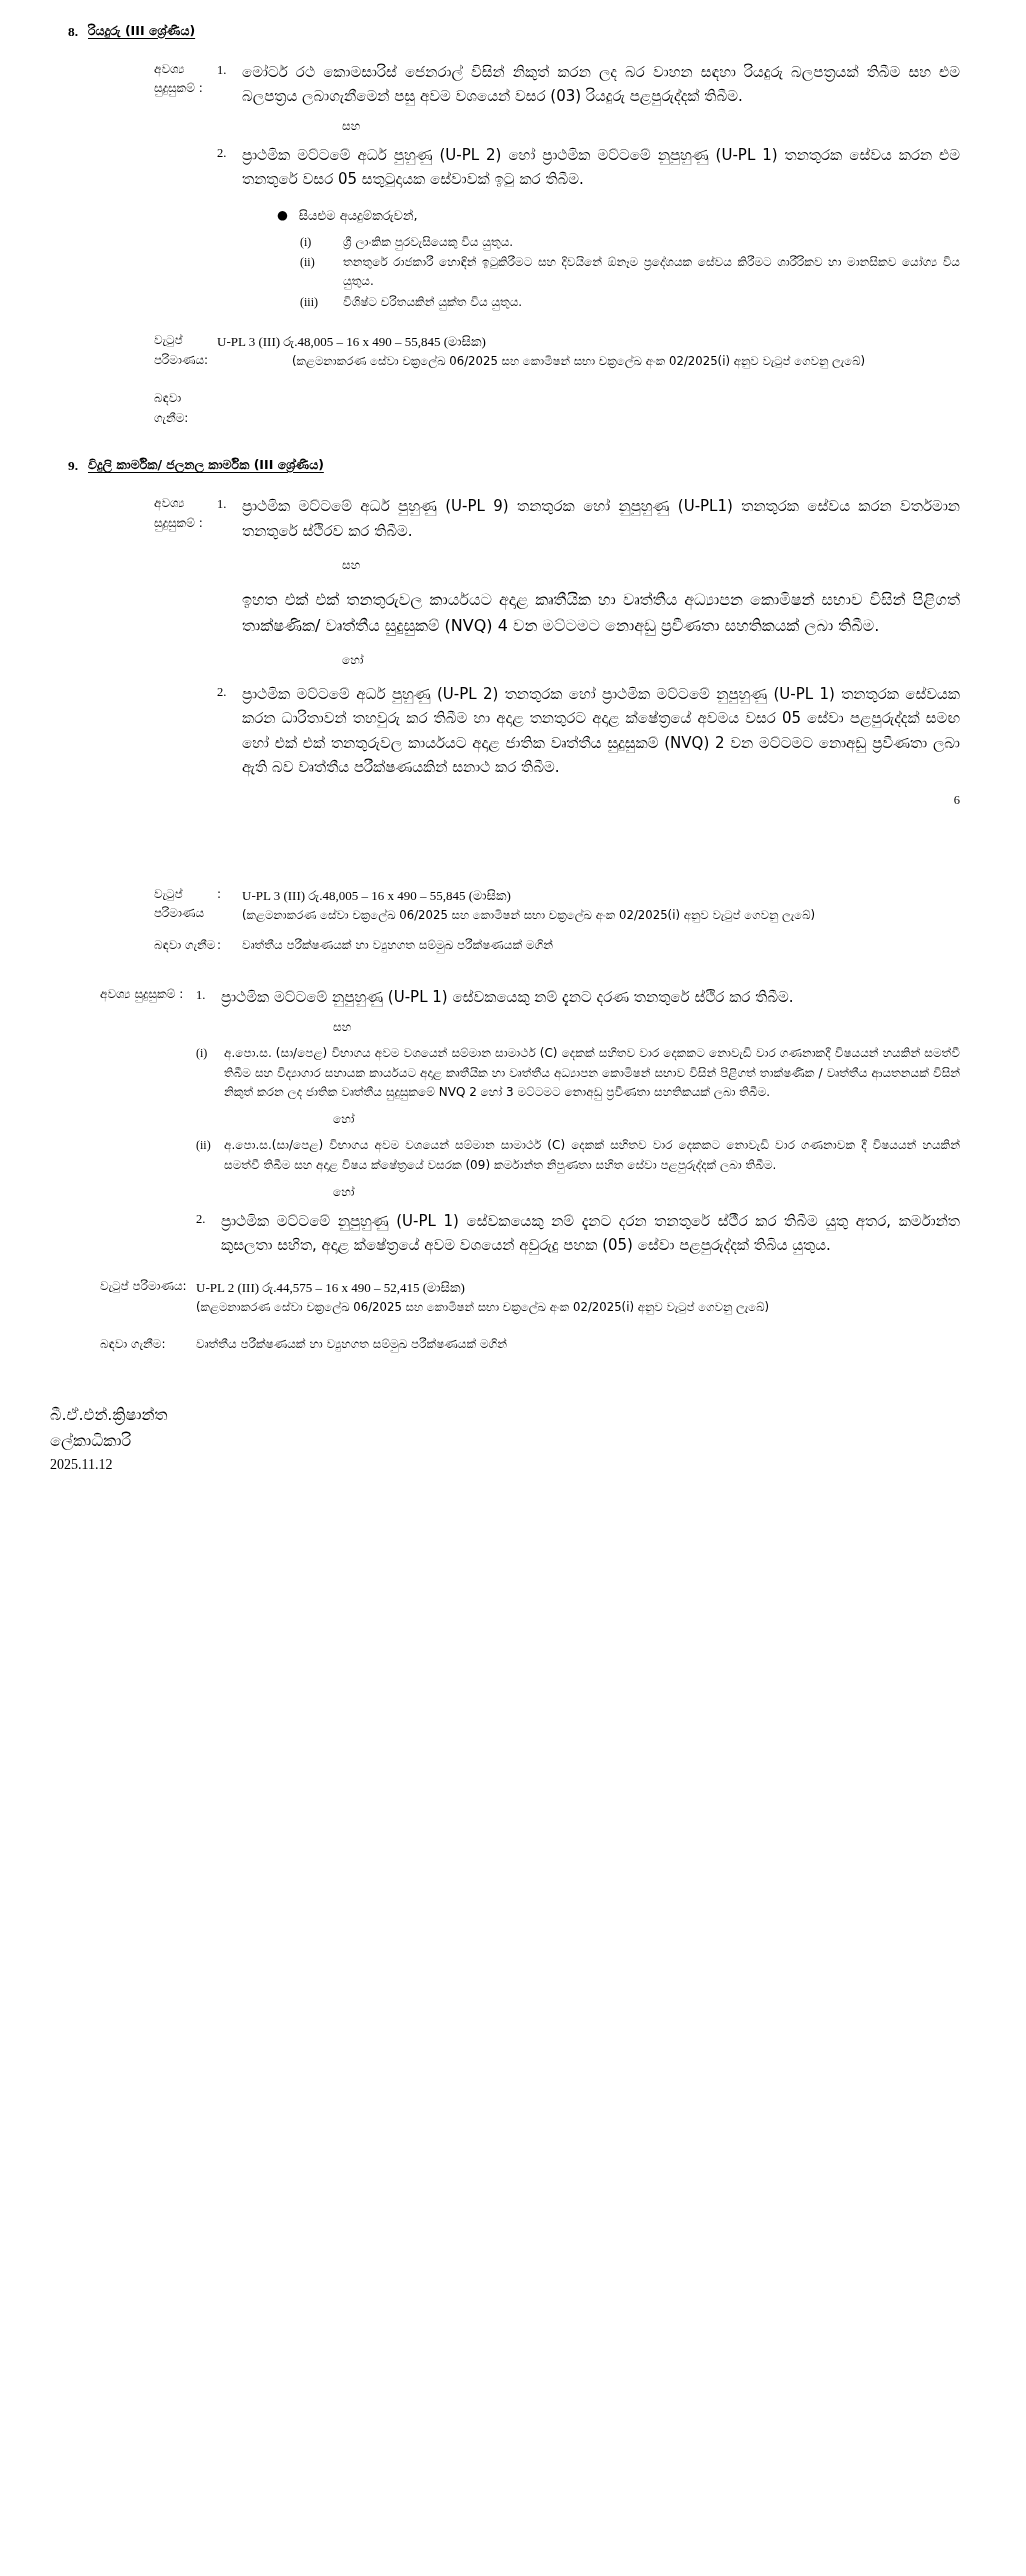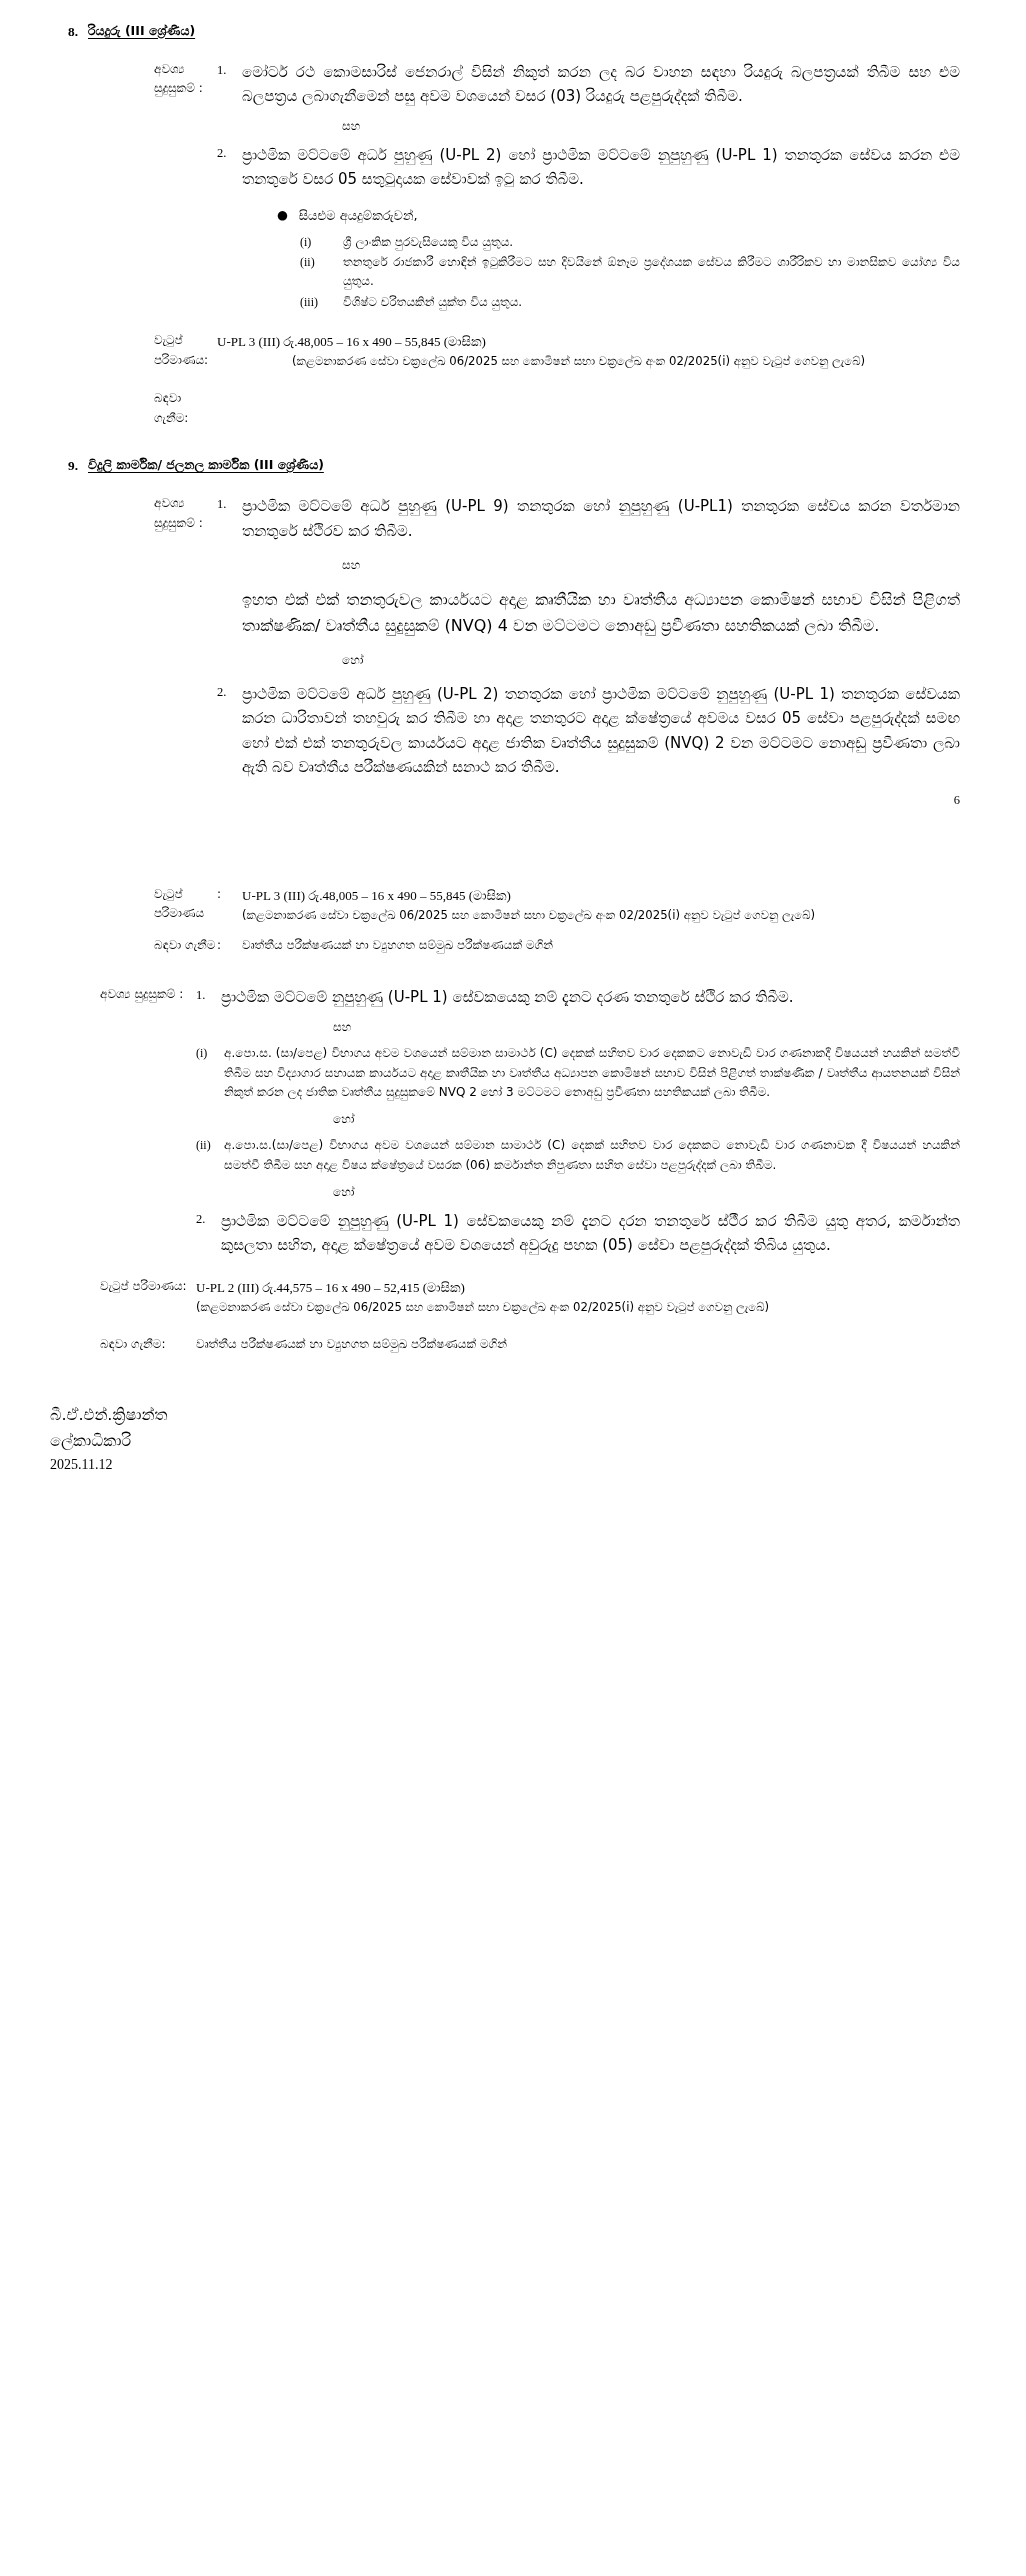--- a/index.html
+++ b/index.html
@@ -443,21 +443,21 @@
     </div>
 
     <div class="spacer-xs"></div>
 
     <div class="row">
       <div class="lbl lbl-120"></div>
       <div class="val">
         <ul class="rlist">
           <li>
             <span class="rmarker" style="flex:0 0 28px; width:28px;">(ii)</span>
-            <span class="rbody sin">අ.පො.ස.(සා/පෙළ) විභාගය අවම වශයෙන් සම්මාන සාමාර්ථ (C) දෙකක් සහිතව වාර දෙකකට නොවැඩි වාර ගණනාවක දී විෂයයන් හයකින් සමත්වී තිබීම සහ අදාළ විෂය ක්ෂේත්‍රයේ වසරක (06) කර්මාන්ත නිපුණතා සහිත සේවා පළපුරුද්දක් ලබා තිබීම.</span>
+            <span class="rbody sin">අ.පො.ස.(සා/පෙළ) විභාගය අවම වශයෙන් සම්මාන සාමාර්ථ (C) දෙකක් සහිතව වාර දෙකකට නොවැඩි වාර ගණනාවක දී විෂයයන් හයකින් සමත්වී තිබීම සහ අදාළ විෂය ක්ෂේත්‍රයේ වසරක (09) කර්මාන්ත නිපුණතා සහිත සේවා පළපුරුද්දක් ලබා තිබීම.</span>
           </li>
         </ul>
       </div>
     </div>
 
     <div class="spacer-xs"></div>
 
     <div class="row">
       <div class="lbl lbl-120"></div>
       <div class="val">

